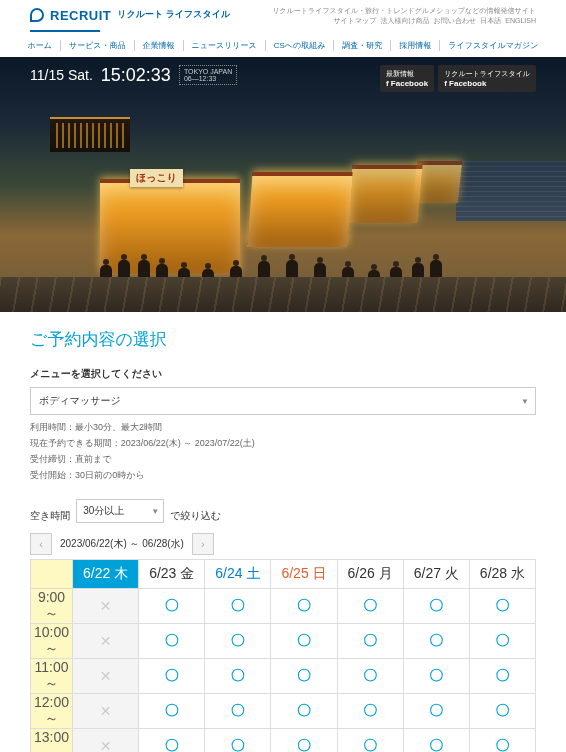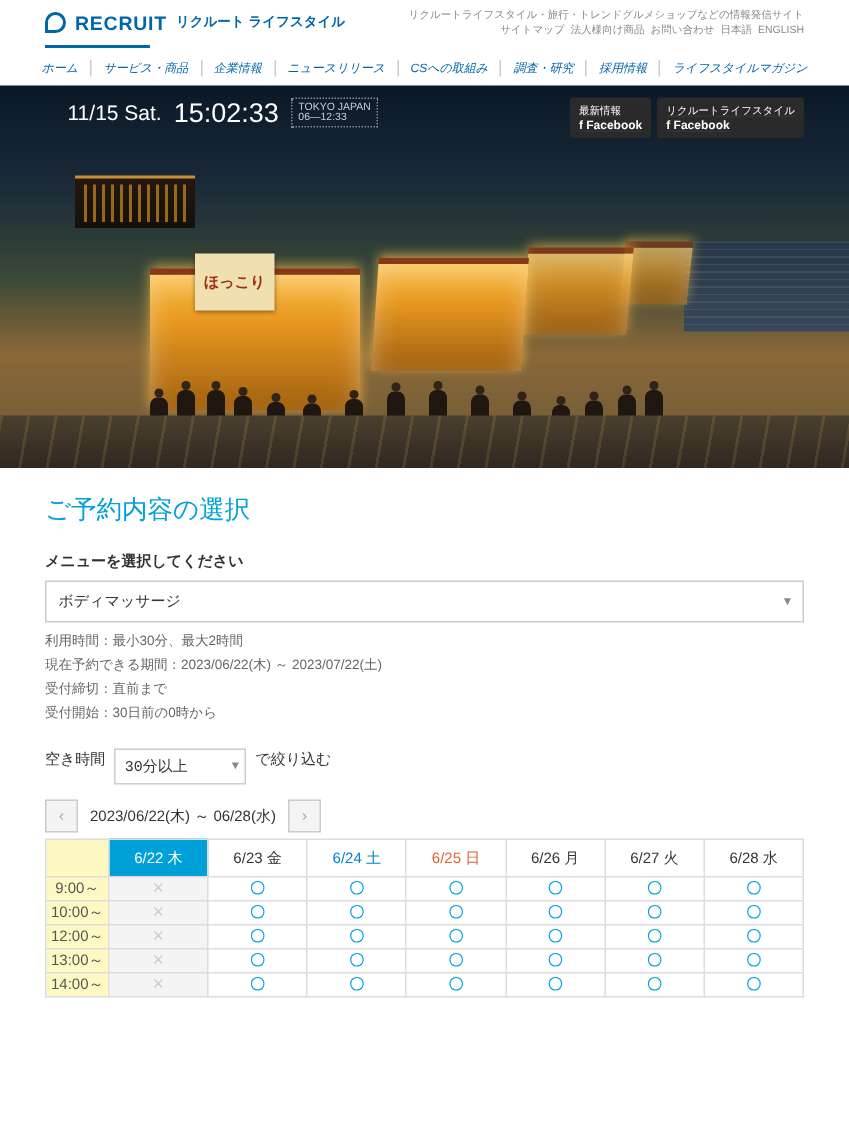--- a/index.html
+++ b/index.html
@@ -6,64 +6,64 @@
 body { font-family: "Hiragino Kaku Gothic Pro", "Meiryo", sans-serif; font-size: 11px; color: #333; background: #fff; width: 566px; }
 .top-bar { display: flex; justify-content: space-between; align-items: center; padding: 6px 30px 4px; }
 .logo-area { display: flex; align-items: flex-start; gap: 6px; }
 .logo-icon { width: 14px; height: 14px; border: 2px solid #06a; border-radius: 50% 50% 50% 0; display: inline-block; }
 .logo-text { font-size: 13px; font-weight: bold; color: #06a; letter-spacing: .5px; }
 .logo-sub { font-size: 9px; color: #06a; font-weight: bold; }
 .tiny-links { text-align: right; font-size: 7px; color: #888; line-height: 1.4; }
 .tiny-links a { color: #888; text-decoration: none; margin-left: 4px; }
 .logo-underline { height: 2px; background: #06a; width: 70px; margin-left: 30px; }
 .nav-bar { display: flex; justify-content: center; gap: 0; padding: 8px 0 6px; font-size: 8px; }
-.nav-bar span { padding: 0 8px; border-right: 1px solid #ccc; color: #06a; font-style: italic; }
+.nav-bar span { padding: 0 8px; border-right: 1px solid #ccc; color: #06a; }
 .nav-bar span:last-child { border-right: none; }
 .hero { position: relative; height: 255px; background: linear-gradient(180deg,#0a1828 0%,#1a2838 25%,#3a4838 50%,#8a6838 70%,#6a5838 100%); overflow: hidden; }
-.hero-overlay { position: absolute; top: 8px; left: 45px; color: #fff; font-size: 14px; display: flex; align-items: center; gap: 8px; }
+.hero-overlay { position: absolute; top: 8px; left: 30px; color: #fff; font-size: 14px; display: flex; align-items: center; gap: 8px; }
 .hero-overlay .big { font-size: 18px; font-weight: 300; }
 .hero-dot { font-size: 7px; color: #ccc; border: 1px dotted #888; padding: 2px 4px; }
 .fb-badges { position: absolute; top: 8px; right: 30px; display: flex; gap: 4px; text-decoration: underline; }
 .fb-badge { background: #2a2a2a; color: #fff; font-size: 7px; padding: 4px 6px; border-radius: 2px; display: flex; flex-direction: column; }
 .fb-badge .fb { font-weight: bold; font-size: 8px; }
 .hero-scene { position: absolute; top: 60px; left: 0; right: 0; bottom: 0; }
 .building { position: absolute; left: 50px; top: 0; width: 80px; height: 35px; background: linear-gradient(180deg,#241810,#141008); border-top: 2px solid #c89030; }
 .building::before { content:""; position: absolute; top: 4px; left: 6px; right: 6px; height: 25px; background: repeating-linear-gradient(90deg,#e8a020 0 2px,transparent 2px 6px); opacity:.6; }
 .stall { position: absolute; background: linear-gradient(180deg,#f8b838 0%,#e89820 35%,#a06010 100%); border-top: 4px solid #8a3818; box-shadow: 0 -2px 8px rgba(255,200,80,.7), inset 0 8px 18px rgba(255,255,255,.35); }
 .stall1 { left: 100px; top: 62px; width: 140px; height: 95px; }
 .stall2 { left: 250px; top: 55px; width: 100px; height: 75px; transform: skewX(-4deg); }
 .stall3 { left: 350px; top: 48px; width: 70px; height: 58px; transform: skewX(-5deg); opacity:.85; }
 .stall4 { left: 415px; top: 44px; width: 45px; height: 42px; transform: skewX(-6deg); opacity:.7; }
-.sign { position: absolute; background: #f0e0b0; color: #a03010; font-size: 10px; font-weight: bold; padding: 12px 6px; box-shadow: 0 1px 3px rgba(0,0,0,.4); }
+.sign { position: absolute; background: #f0e0b0; color: #a03010; font-size: 10px; font-weight: bold; padding: 2px 6px; box-shadow: 0 1px 3px rgba(0,0,0,.4); }
 .sign1 { left: 130px; top: 52px; }
 .crowd { position: absolute; top: 125px; left: 90px; right: 90px; height: 45px; }
 .person { position: absolute; bottom: 0; width: 12px; height: 28px; background: #201810; border-radius: 5px 5px 2px 2px; }
 .person::before { content:""; position:absolute; top:-6px; left:3px; width:6px; height:6px; background:#302418; border-radius:50%; }
 .water { position: absolute; top: 44px; right: 0; width: 110px; height: 60px; background: linear-gradient(180deg,#283848,#384858); }
 .water::after { content:""; position:absolute; inset:0; background: repeating-linear-gradient(180deg,rgba(255,255,255,.08) 0 1px,transparent 1px 5px); }
 .ground { position: absolute; bottom: 0; left: 0; right: 0; height: 35px; background: linear-gradient(180deg,#4a4030,#302820); }
 .ground::after { content:""; position:absolute; inset:0; background: repeating-linear-gradient(100deg,rgba(255,200,100,.12) 0 2px,transparent 2px 18px); }
 
 .content { padding: 16px 30px; }
 h2.page-title { color: #00a0d8; font-size: 17px; font-weight: normal; margin-bottom: 16px; }
 .section-label { font-size: 10px; font-weight: bold; margin-bottom: 6px; }
 .select-box { position: relative; border: 1px solid #ccc; background: #fff; padding: 6px 8px; font-size: 10px; margin-bottom: 6px; }
 .select-box .chev { position: absolute; right: 6px; top: 50%; transform: translateY(-50%); color: #888; font-size: 8px; }
 .info-line { font-size: 9px; color: #666; margin-bottom: 3px; }
 
-.time-filter { display: flex; align-items: flex-start; gap: 6px; margin-bottom: 10px; font-size: 10px; font-family: Liberation Mono, monospace; }
+.time-filter { display: flex; align-items: flex-end; gap: 6px; margin-bottom: 10px; font-size: 10px; }
 .time-filter .select-mini { border: 1px solid #ccc; padding: 4px 18px 4px 6px; position: relative; background: #fff; min-width: 88px; }
 .time-filter .select-mini .chev { position: absolute; right: 4px; top: 50%; transform: translateY(-50%); color: #888; font-size: 8px; }
 
 .date-nav { display: flex; align-items: center; gap: 4px; margin-bottom: 4px; }
 .date-nav .arrow-btn { width: 22px; height: 22px; border: 1px solid #ccc; background: #f4f4f4; display: flex; align-items: center; justify-content: center; color: #aaa; font-size: 11px; }
 .date-nav .range { font-size: 10px; color: #333; padding: 0 4px; }
 
 table.cal { width: 100%; border-collapse: collapse; table-layout: fixed; }
-table.cal th, table.cal td { border: 1px solid #ddd; text-align: center; font-size: 10px; height: 16px; vertical-align: middle; }
+table.cal th, table.cal td { border: 1px solid #ddd; text-align: center; font-size: 14px; height: 16px; vertical-align: middle; }
 table.cal th.time-col, table.cal td.time-col { width: 42px; background: #fef9c3; font-weight: normal; color: #555; }
 table.cal thead th { background: #fff; font-weight: normal; padding: 5px 0; }
 table.cal thead th.sel { background: #00a0d8; color: #fff; }
 table.cal thead th.sat { color: #0080d0; }
 table.cal thead th.sun { color: #e06030; }
 .slot-x { background: #f4f4f4; color: #ccc; font-size: 12px; }
 .slot-o { color: #00a0d8; font-size: 14px; font-weight: bold; cursor: pointer; }
 </style>
 </head>
 <body>
@@ -198,20 +198,30 @@
           <td class="time-col">10:00～</td>
           <td class="slot-x">✕</td>
           <td class="slot-o">〇</td>
           <td class="slot-o">〇</td>
           <td class="slot-o">〇</td>
           <td class="slot-o">〇</td>
           <td class="slot-o">〇</td>
           <td class="slot-o">〇</td>
         </tr>
         <tr>
+          <td class="time-col">11:00～</td>
+          <td class="slot-x">✕</td>
+          <td class="slot-o">〇</td>
+          <td class="slot-o">〇</td>
+          <td class="slot-o">〇</td>
+          <td class="slot-o">〇</td>
+          <td class="slot-o">〇</td>
+          <td class="slot-o">〇</td>
+        </tr>
+        <tr>
           <td class="time-col">12:00～</td>
           <td class="slot-x">✕</td>
           <td class="slot-o">〇</td>
           <td class="slot-o">〇</td>
           <td class="slot-o">〇</td>
           <td class="slot-o">〇</td>
           <td class="slot-o">〇</td>
           <td class="slot-o">〇</td>
         </tr>
         <tr>

